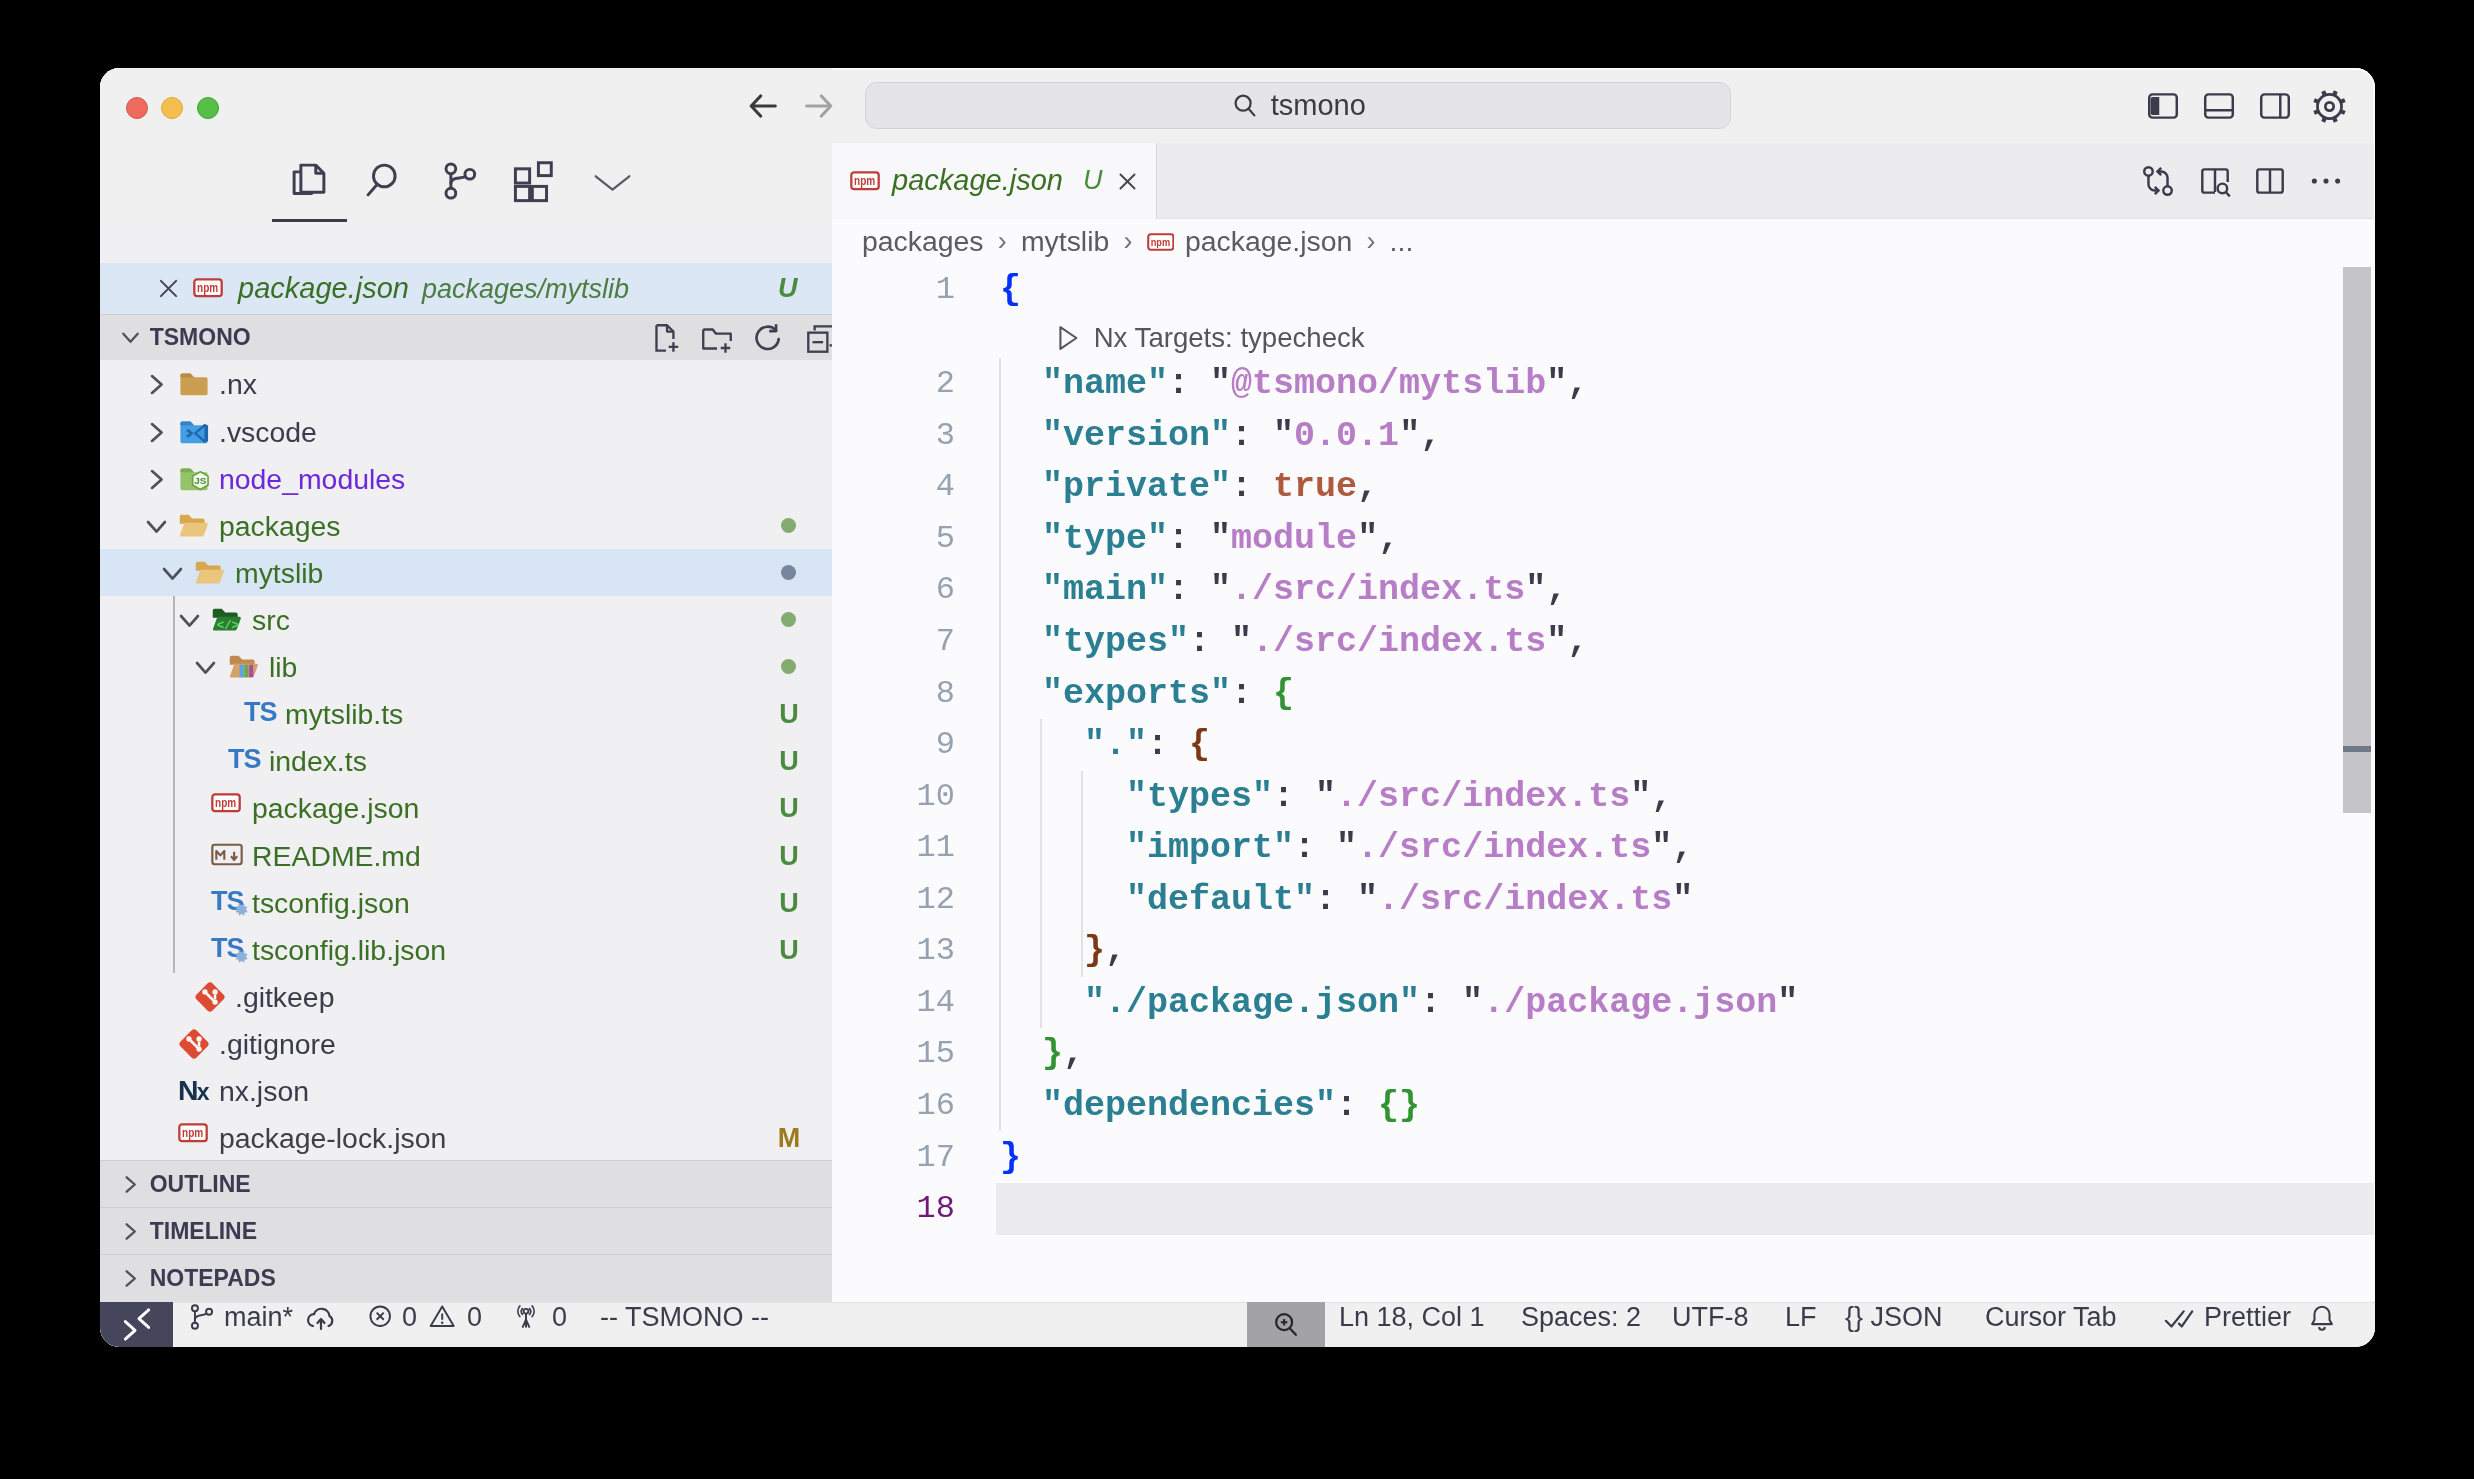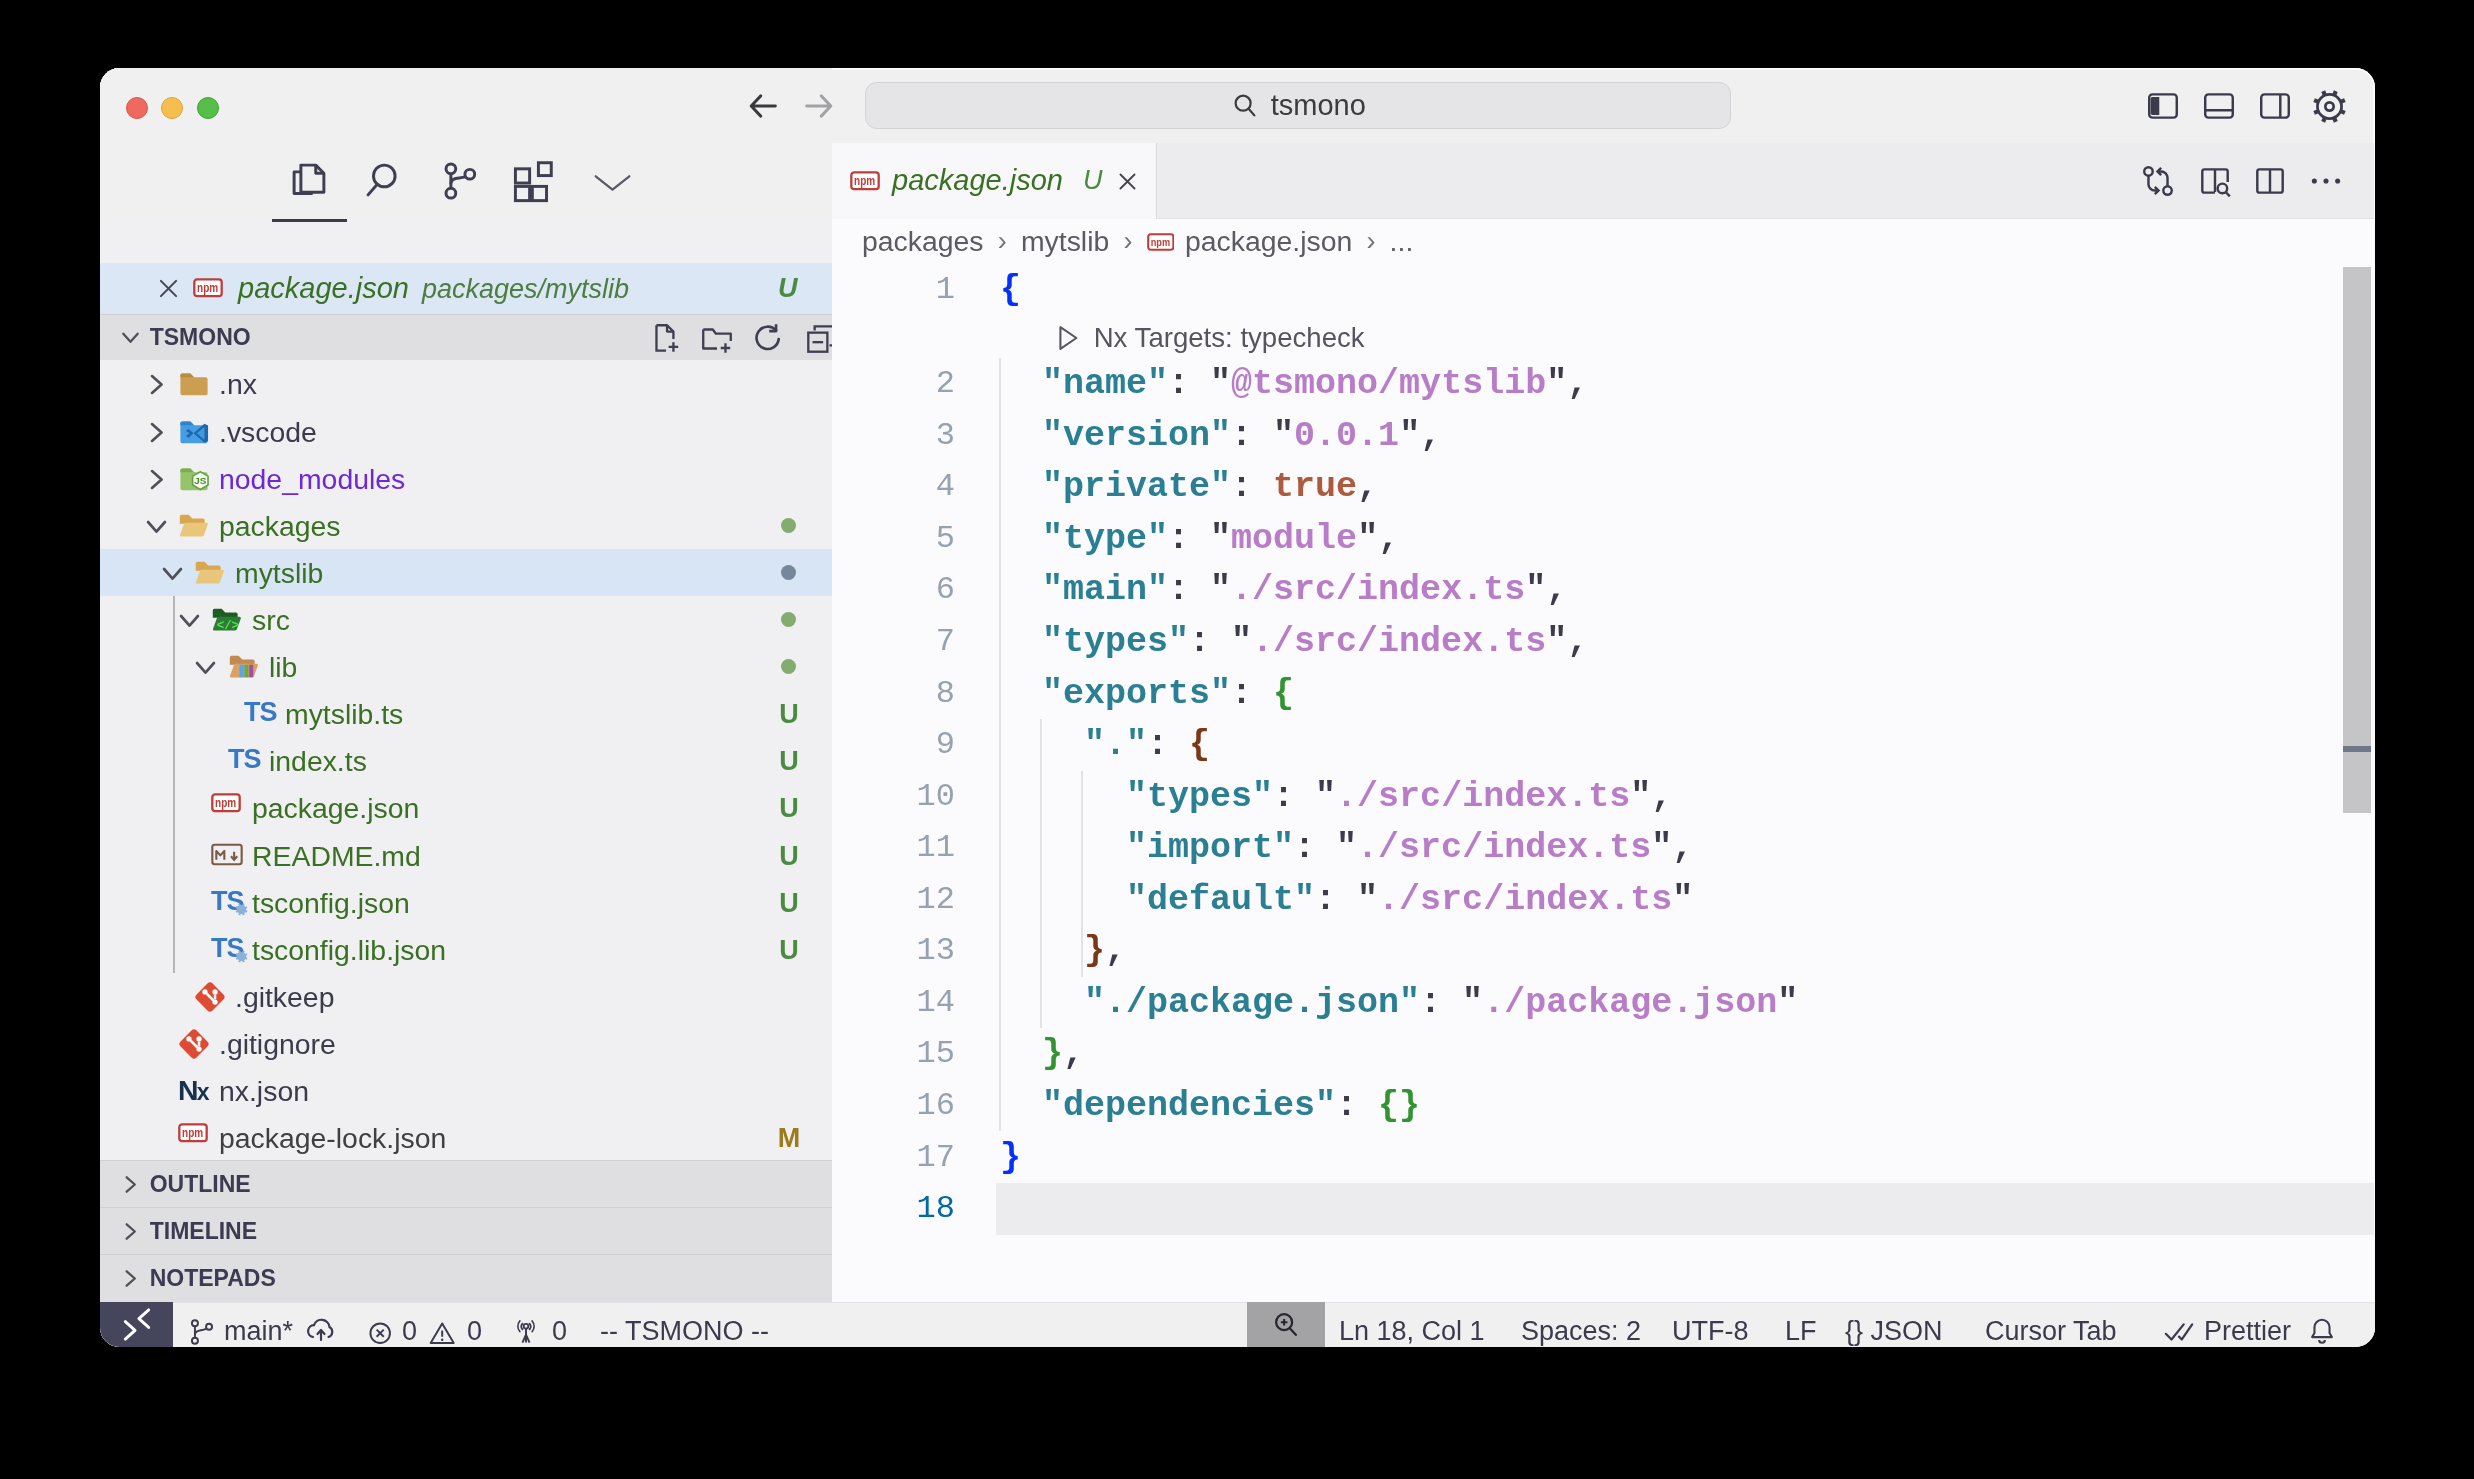--- a/index.html
+++ b/index.html
@@ -42,21 +42,21 @@
   border-right:0.9px solid #d8d7d9;display:flex;align-items:center}
 #breadcrumbs{position:absolute;left:0;top:76px;width:1542px;height:45px;
   display:flex;align-items:center;color:#5b5b63;font-size:28.4px;gap:0}
 .bc-sep{margin:0 14.2px;color:#73737b;font-size:27px}
 
 #code{position:absolute;left:0;top:121px;width:1542px;height:1038px;
   font-family:"Liberation Mono",monospace;font-size:35px;font-weight:700}
 .cl{position:absolute;left:0;height:52px;line-height:52px;white-space:pre}
 .ln{position:absolute;left:0;width:123px;text-align:right;color:#96a2b1;
   font-size:32px;height:52px;line-height:52px;font-weight:400}
-.ln.act{color:#0369a1}
+.ln.act{color:#701a75}
 .ct{position:absolute;left:168px;height:52px;line-height:52px;white-space:pre}
 .k{color:#2a7f93}
 .pu{color:#3b3b4c}
 .s{color:#b87dc7}
 .tr{color:#ad5a3f}
 .b0{color:#0431fa}
 .b1{color:#319331}
 .b2{color:#7b3814}
 #curline{position:absolute;left:164px;top:919px;width:1378px;height:52px;background:#ecebed}
 #lens{position:absolute;left:219px;top:52px;height:43px;line-height:39px;
@@ -64,21 +64,21 @@
   display:flex;align-items:center;gap:10.7px}
 .cguide{position:absolute;width:1.8px;background:#e2e1e4}
 
 #sbthumb{position:absolute;left:1511px;top:124px;width:28.4px;height:546px;background:#c5c4c6}
 #sbmark{position:absolute;left:1511px;top:603px;width:28.4px;height:6.2px;background:#6e7888}
 
 #status{position:absolute;left:0;top:1234px;width:2275px;height:45px;background:#f1f0f1;
   border-top:0.9px solid #e2e1e3;display:flex;align-items:center;color:#3b3b4c;font-size:27px}
 #remote{position:absolute;left:0;top:1234px;width:73px;height:45px;background:#45455c;
   display:flex;align-items:center;justify-content:center}
-.st{position:absolute;display:flex;align-items:flex-end;gap:9px;white-space:nowrap;height:45px;font-size:27px;color:#3b3b4c}
+.st{position:absolute;display:flex;align-items:flex-start;gap:9px;white-space:nowrap;height:45px;font-size:27px;color:#3b3b4c}
 </style></head><body>
 <div id="win">
     <div class="tl" id="tl-r"></div>
     <div class="tl" id="tl-y"></div>
     <div class="tl" id="tl-g"></div>
     <div class="abs" style="left:645px;top:19.6px;z-index:4"><svg class="svg-wrap" width="36" height="36" viewBox="0 0 32 32" fill="none" style="">
         <path d="M27 16 H6 M14 7 L5.5 16 L14 25" stroke="#3a3a3e" stroke-width="2.6" fill="none" stroke-linecap="round" stroke-linejoin="round"></path>
       </svg></div>
     <div class="abs" style="left:701px;top:19.6px;z-index:4"><svg class="svg-wrap" width="36" height="36" viewBox="0 0 32 32" fill="none" style="">
         <path d="M5 16 H26 M18 7 L26.5 16 L18 25" stroke="#a2a1a4" stroke-width="2.6" fill="none" stroke-linecap="round" stroke-linejoin="round"></path>

